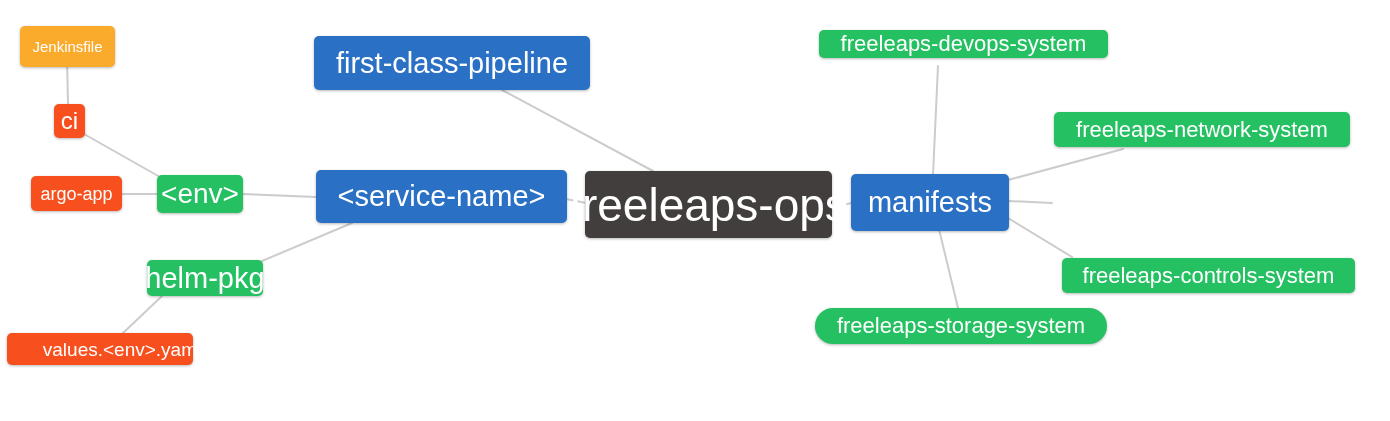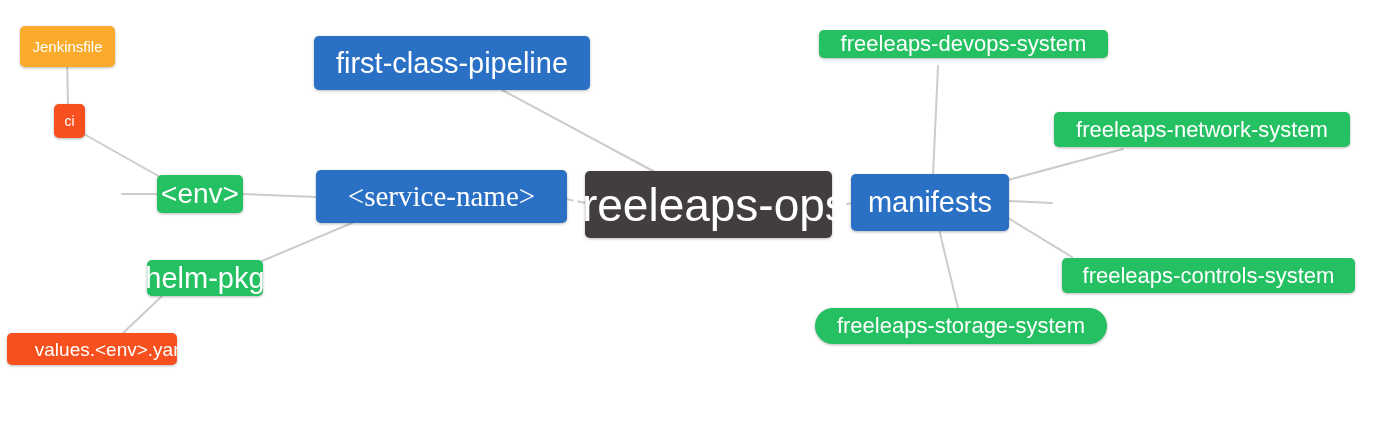--- a/index.html
+++ b/index.html
@@ -24,27 +24,27 @@
     box-sizing:border-box;
   }
   .node.root  {background:var(--root-bg,#433e3e);}
   .node.blue  {background:var(--branch-blue,#2a70c4);}
   .node.green {background:var(--leaf-green,#24c062);}
   .node.red   {background:var(--leaf-red,#f7501e);}
   .node.orange{background:var(--leaf-orange,#fbab2c);}
 
   
   [data-name="node-jenkinsfile"]          {left:20px;  top:26px;  width:95px;  height:41px; font-size:15px;}
-  [data-name="node-ci"]                   {left:54px;  top:104px; width:31px;  height:34px; font-size:14px;}
+  [data-name="node-ci"]                   {left:54px;  top:104px; width:31px;  height:34px; font-size:24px;}
   [data-name="node-argo-app"]             {left:31px;  top:176px; width:91px;  height:35px; font-size:18px;}
   [data-name="node-env"]                  {left:157px; top:175px; width:86px;  height:38px; font-size:28px;}
   [data-name="node-first-class-pipeline"] {left:314px; top:36px;  width:276px; height:54px; font-size:29px;}
-  [data-name="node-service-name"]         {left:316px; top:170px; width:251px; height:53px; font-size:29px;font-family:Liberation Serif, serif;}
+  [data-name="node-service-name"]         {left:316px; top:170px; width:251px; height:53px; font-size:29px;}
   [data-name="node-helm-pkg"]             {left:147px; top:260px; width:116px; height:36px; font-size:29px;}
-  [data-name="node-values-env-yaml"]      {left:7px;   top:333px; width:170px; height:32px; font-size:19px;padding-left:44px;}
+  [data-name="node-values-env-yaml"]      {left:7px;   top:333px; width:186px; height:32px; font-size:19px;padding-left:44px;}
   [data-name="node-freeleaps-ops"]        {left:585px; top:171px; width:247px; height:67px; font-size:46px;}
   [data-name="node-manifests"]            {left:851px; top:174px; width:158px; height:57px; font-size:29px;}
   [data-name="node-freeleaps-devops-system"]    {left:819px;  top:30px;  width:289px; height:28px; font-size:22px;}
   [data-name="node-freeleaps-network-system"]   {left:1054px; top:112px; width:296px; height:35px; font-size:22px;}
   [data-name="node-freeleaps-monitoring-system"]{left:1052px; top:186px; width:322px; height:35px; font-size:22px;}
   [data-name="node-freeleaps-controls-system"]  {left:1062px; top:258px; width:293px; height:35px; font-size:22px;}
   [data-name="node-freeleaps-storage-system"]   {left:815px;  top:308px; width:292px; height:36px; font-size:22px;border-radius:18px;}
 </style>
 </head>
 <body>
@@ -63,20 +63,21 @@
     <line data-name="edge-freeleaps-ops-manifests" x1="847" y1="204" x2="852" y2="203"></line>
     <line data-name="edge-manifests-devops" x1="933" y1="175" x2="938" y2="66"></line>
     <line data-name="edge-manifests-network" x1="1008" y1="180" x2="1123" y2="149"></line>
     <line data-name="edge-manifests-monitoring" x1="1008" y1="201" x2="1052" y2="203"></line>
     <line data-name="edge-manifests-controls" x1="1008" y1="218" x2="1072" y2="257"></line>
     <line data-name="edge-manifests-storage" x1="938" y1="225" x2="958" y2="308"></line>
   </svg>
 
   <div class="node orange" data-name="node-jenkinsfile">Jenkinsfile</div>
   <div class="node red" data-name="node-ci">ci</div>
+  <div class="node red" data-name="node-argo-app">argo-app</div>
   <div class="node green" data-name="node-env">&lt;env&gt;</div>
   <div class="node blue" data-name="node-first-class-pipeline">first-class-pipeline</div>
   <div class="node blue" data-name="node-service-name">&lt;service-name&gt;</div>
   <div class="node green" data-name="node-helm-pkg">helm-pkg</div>
   <div class="node red" data-name="node-values-env-yaml">values.&lt;env&gt;.yaml</div>
   <div class="node root" data-name="node-freeleaps-ops">freeleaps-ops</div>
   <div class="node blue" data-name="node-manifests">manifests</div>
   <div class="node green" data-name="node-freeleaps-devops-system">freeleaps-devops-system</div>
   <div class="node green" data-name="node-freeleaps-network-system">freeleaps-network-system</div>
   <div class="node green" data-name="node-freeleaps-controls-system">freeleaps-controls-system</div>

